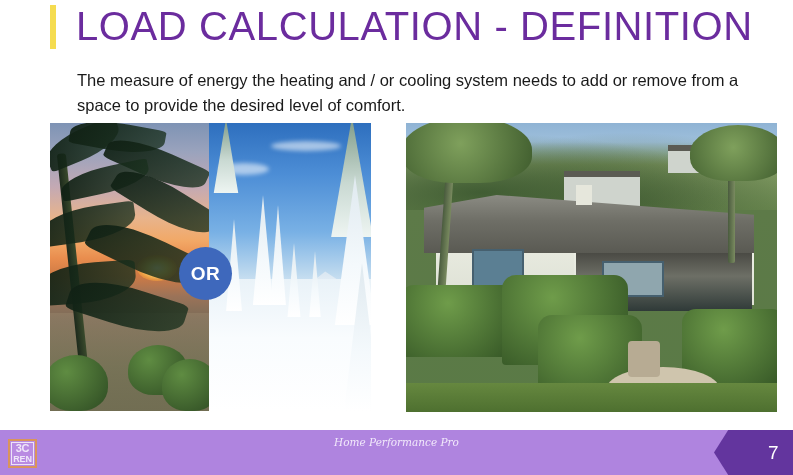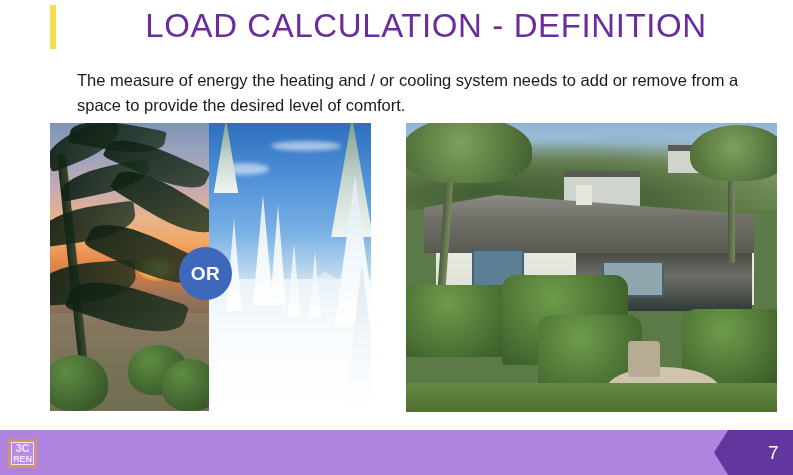--- a/index.html
+++ b/index.html
@@ -24,24 +24,23 @@
     height: 44px;
     background: #F5DC50;
   }
   #slide-title {
     position: absolute;
     left: 76px;
     top: 1px;
     width: 700px;
     height: 50px;
     line-height: 50px;
-    text-align: center;
     color: #6B2C9E;
     font-family: "Liberation Sans", sans-serif;
-    font-size: 33px;
+    font-size: 40px;
     font-weight: 400;
     letter-spacing: 0.6px;
     white-space: nowrap;
   }
 
   
   #body-text {
     position: absolute;
     left: 77px;
     top: 68px;
@@ -418,18 +417,19 @@
 <div id="footer-bar">
 
   <div id="footer-logo">
     <div class="logo-inner">
       <span class="logo-line1">3C</span>
       <span class="logo-line2">REN</span>
     </div>
   </div>
 
   <div id="footer-credit">
+    <div class="credit-line2">Home Performance Pro</div>
   </div>
 
   <div id="footer-pagenum-block"></div>
   <div id="page-number">7</div>
 
 </div>
 
 </body></html>

